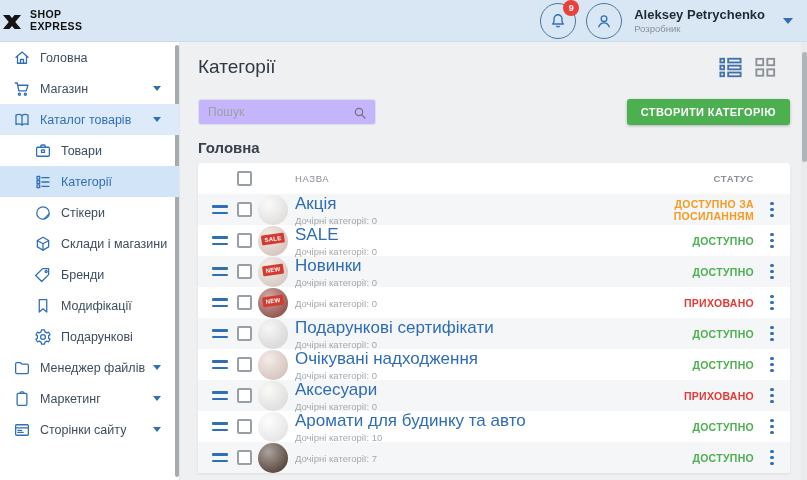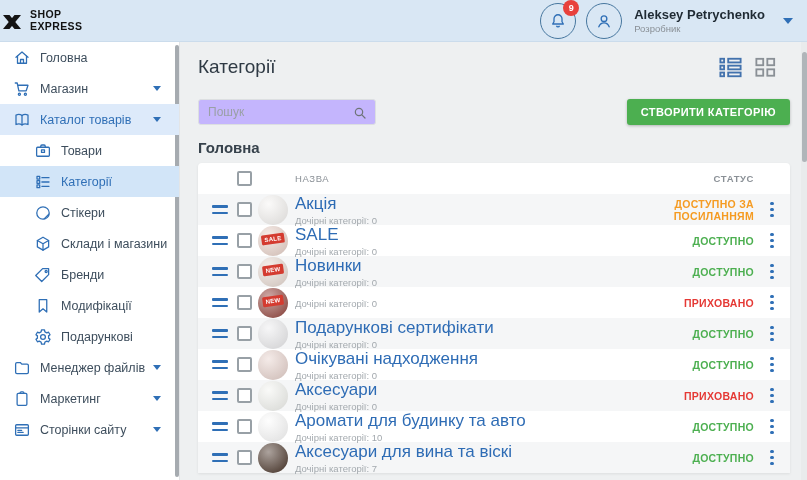--- a/index.html
+++ b/index.html
@@ -502,21 +502,20 @@
           <div class="trow">
     <span class="col-drag drag">
               <i></i>
               <i></i>
             </span>
     <span class="col-cb">
               <input type="checkbox" class="cb" style="">
             </span>
     <span class="col-thumb" style="background: radial-gradient(circle at 35% 30%, rgba(255, 255, 255, 0.55), rgba(0, 0, 0, 0.12)), rgb(71, 50, 38);"></span>
     <span class="col-name">
-      <a class="cname">Аксесуари для вина та віскі</a>
       <span class="csub">Дочірні категорії: 7</span>
     </span>
     <span class="col-status" style="color: rgb(76, 175, 80);">ДОСТУПНО</span>
     <span class="col-dots">
               <span class="dots">
                 <i></i>
                 <i></i>
                 <i></i>
               </span>
             </span>

